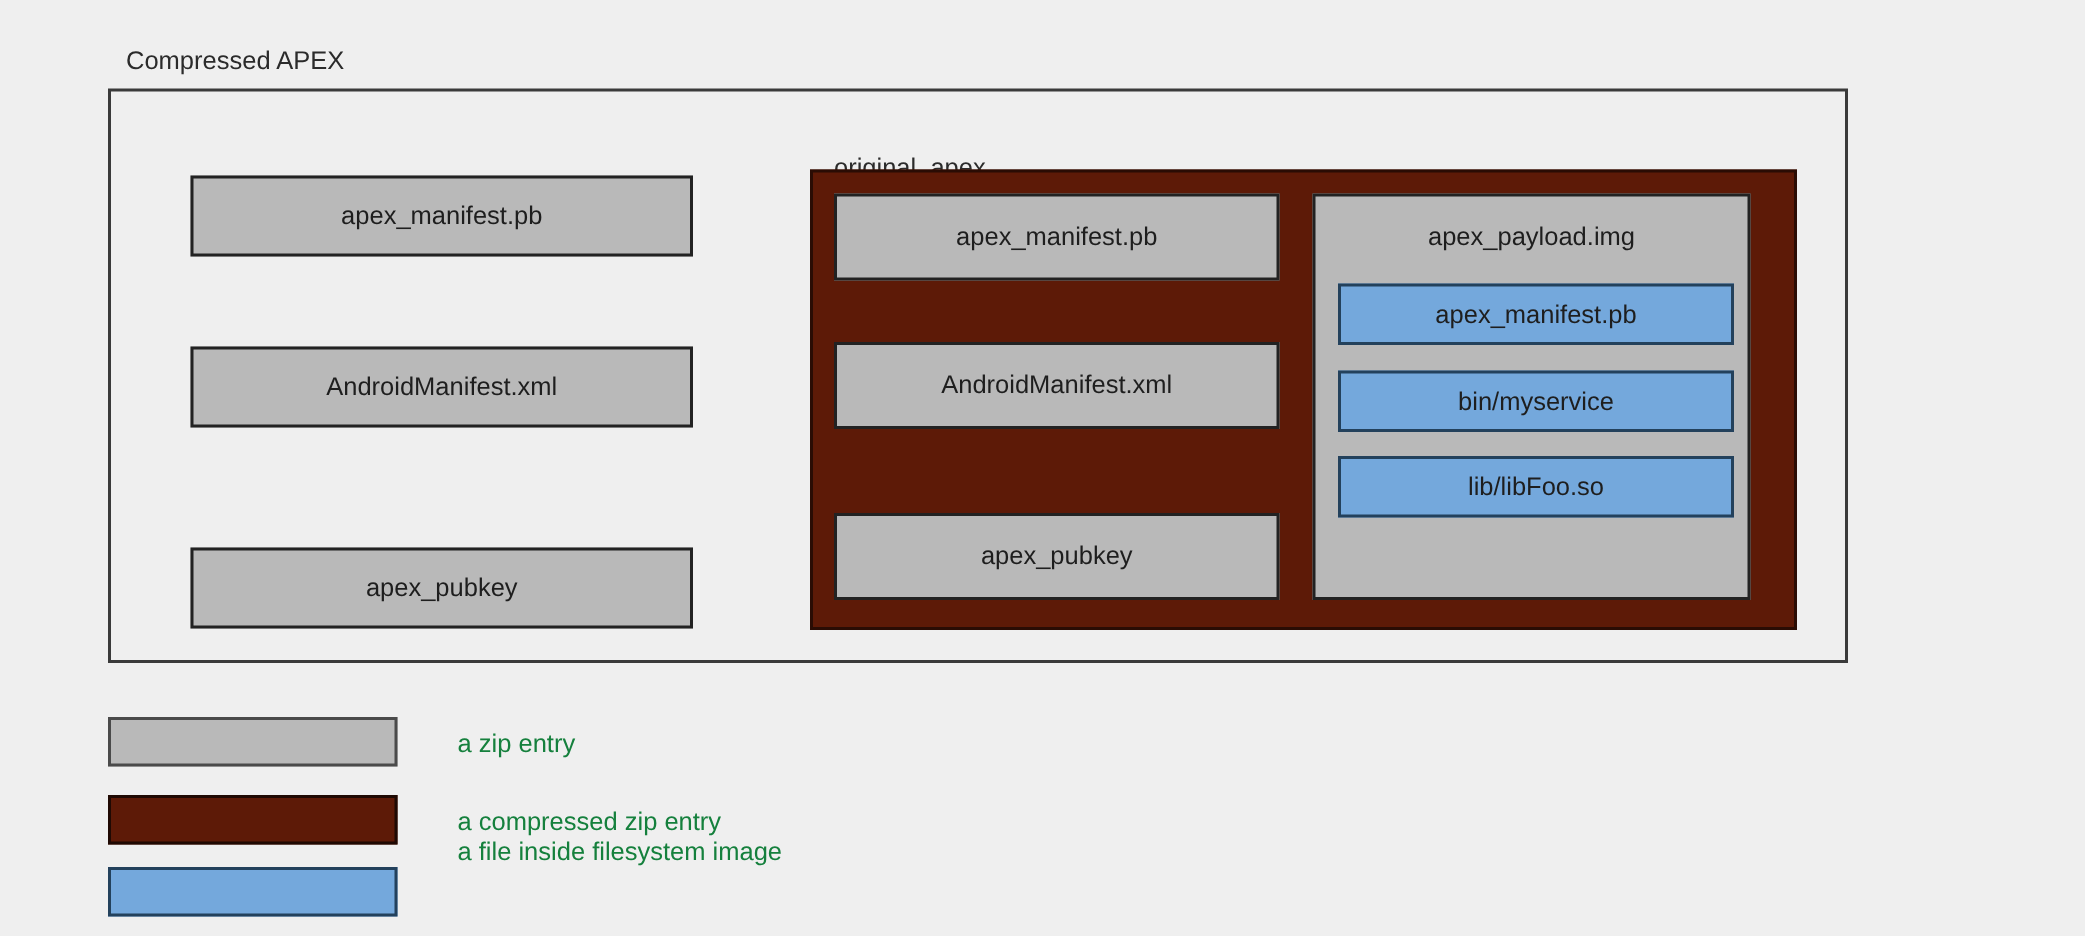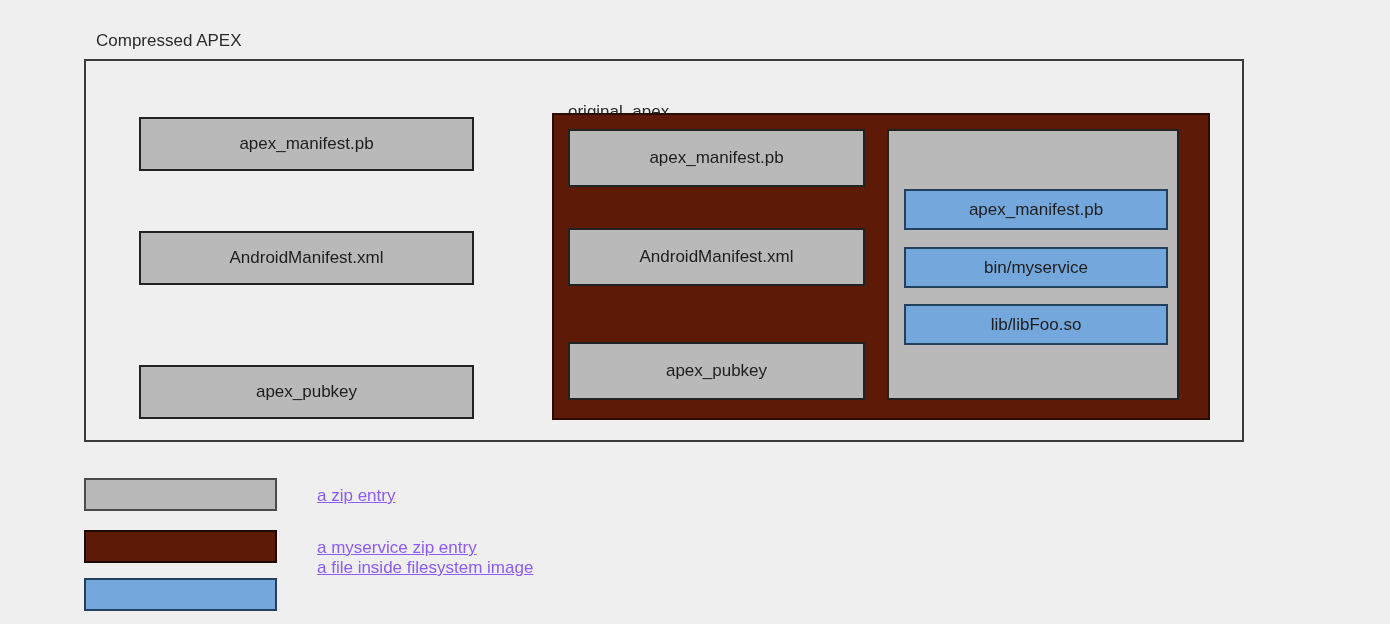--- a/index.html
+++ b/index.html
@@ -14,21 +14,20 @@
     color: #2b2b2b;
     overflow: hidden;
     position: relative;
   }
 
   .stage {
     position: absolute;
     left: 0; top: 0;
     width: 1264px;
     height: 624px;
-    margin-left: 12px;
   }
 
   
   .box {
     position: absolute;
     box-sizing: border-box;
     display: flex;
     align-items: center;
     justify-content: center;
     text-align: center;
@@ -91,23 +90,22 @@
     position: absolute;
     box-sizing: border-box;
   }
   .legend-swatch.gray  { background: #b9b9b9; border: 2px solid #4a4a4a; }
   .legend-swatch.brown { background: #5d1a07; border: 2px solid #1f0903; }
   .legend-swatch.blue  { background: #74a8dc; border: 2px solid #23415c; }
 
   .legend-label {
     position: absolute;
     font-size: 17px;
-    color: #8b5cf6;
+    color: #15803d;
     white-space: nowrap;
-    text-decoration: underline;
   }
 </style>
 </head>
 <body>
 
 <div class="stage">
 
   <div class="container-label" style="left:84px; top:31px;">Compressed APEX</div>
 
   <div class="box outer-container" style="left:72px; top:59px; width:1160px; height:383px;">
@@ -135,20 +133,21 @@
       <div class="box zip-entry" style="left:14px; top:113px; width:297px; height:58px;">
         <span>AndroidManifest.xml</span>
       </div>
 
       <div class="box zip-entry" style="left:14px; top:227px; width:297px; height:58px;">
         <span>apex_pubkey</span>
       </div>
 
       <div class="box payload-box" style="left:333px; top:14px; width:292px; height:271px;">
 
+        <div class="payload-title" style="top:17px;">apex_payload.img</div>
 
         <div class="box fs-file" style="left:15px; top:58px; width:264px; height:41px;">
           <span>apex_manifest.pb</span>
         </div>
 
         <div class="box fs-file" style="left:15px; top:116px; width:264px; height:41px;">
           <span>bin/myservice</span>
         </div>
 
         <div class="box fs-file" style="left:15px; top:173px; width:264px; height:41px;">
@@ -160,20 +159,20 @@
     </div>
 
   </div>
 
   <div>
 
     <div class="legend-swatch gray" style="left:72px; top:478px; width:193px; height:33px;"></div>
     <div class="legend-label" style="left:305px; top:486px;">a zip entry</div>
 
     <div class="legend-swatch brown" style="left:72px; top:530px; width:193px; height:33px;"></div>
-    <div class="legend-label" style="left:305px; top:538px;">a myservice zip entry</div>
+    <div class="legend-label" style="left:305px; top:538px;">a compressed zip entry</div>
 
     <div class="legend-swatch blue" style="left:72px; top:578px; width:193px; height:33px;"></div>
     <div class="legend-label" style="left:305px; top:558px;">a file inside filesystem image</div>
 
   </div>
 
 </div>
 
 </body></html>

